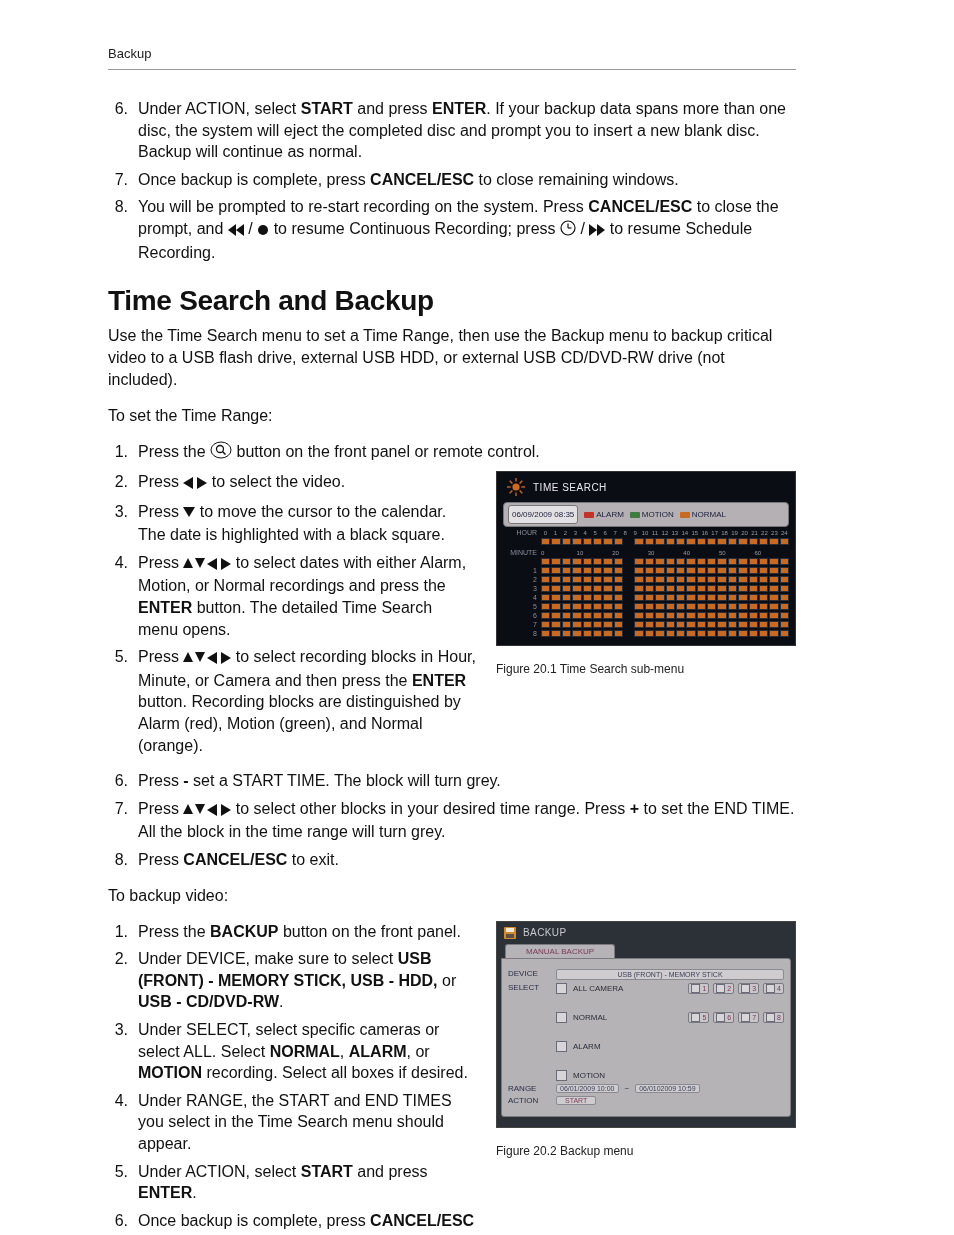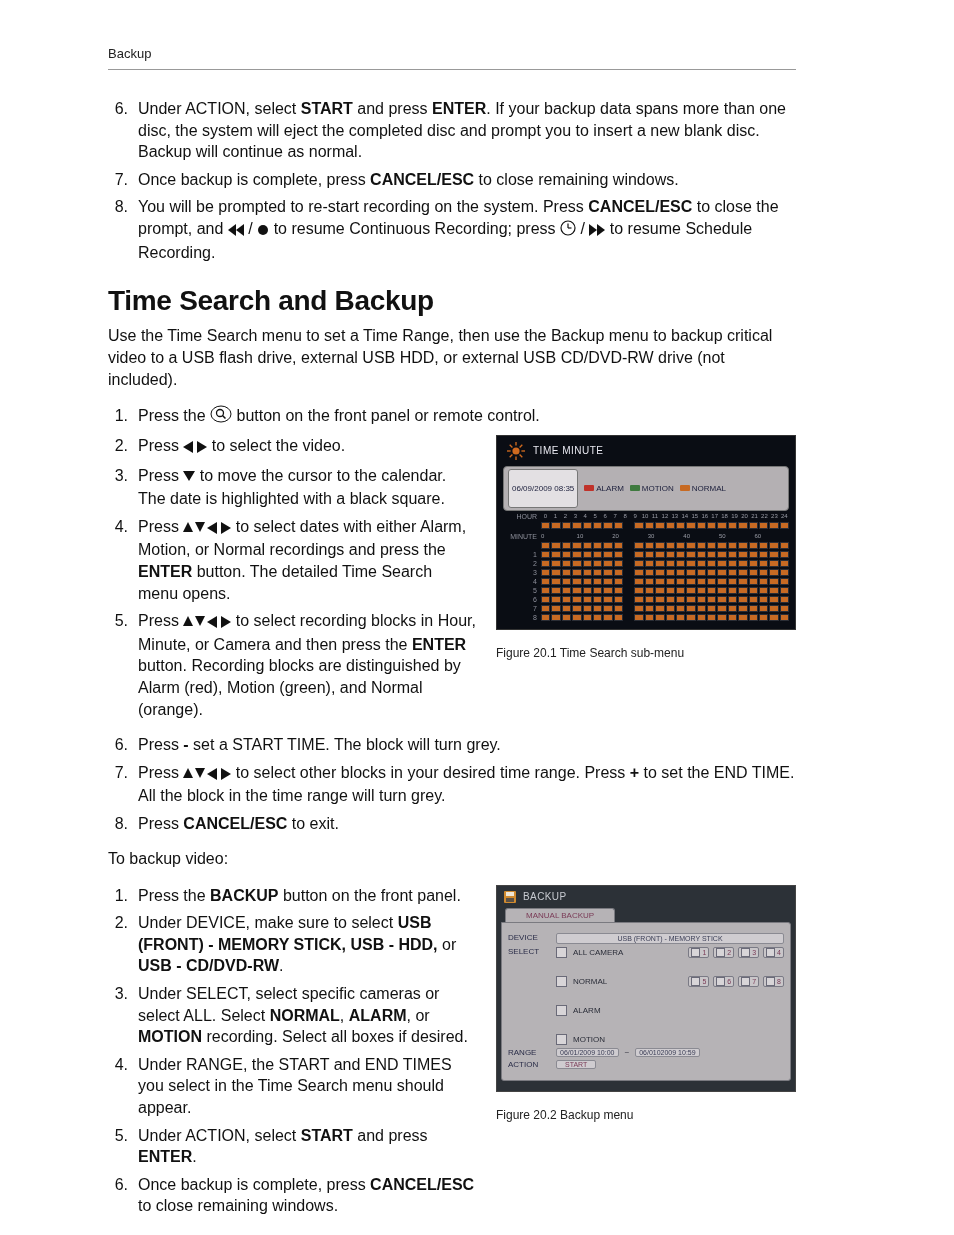--- a/index.html
+++ b/index.html
@@ -86,21 +86,21 @@
   .ts-title-row { display:flex; align-items:center; gap:8px; padding:2px 4px; }
   .ts-sun { width:18px; height:18px; }
   .ts-title { color:#e8e8f0; font-size:10px; letter-spacing:0.5px; }
   .ts-legend-row {
     display:flex; align-items:center; gap:6px;
     background:#b4b0b3; color:#222; border:1px solid #777;
     border-radius:4px; padding:2px 4px; margin:4px 0 2px 0;
   }
   .ts-date-box {
     background:#e3e0e3; border:1px solid #777; border-radius:3px;
-    padding:14px 3px; font-size:8px; color:#1a1d3a;
+    padding:4px 3px; font-size:8px; color:#1a1d3a;
   }
   .leg { display:flex; align-items:center; gap:2px; font-size:8px; color:#1a1d3a; }
   .swatch { width:10px; height:6px; border-radius:1px; }
   .sw-red { background:#c0322a; }
   .sw-green { background:#3f7a3f; }
   .sw-orange { background:#c76a23; }
   .ts-grid-row { display:flex; align-items:center; gap:2px; margin-top:2px; }
   .ts-label { width:34px; font-size:7px; color:#8d8f9a; text-align:right; padding-right:2px; }
   .ts-cells { flex:1; height:7px; display:flex; gap:1px; }
   .ts-cells span { flex:1; background:#c76a23; border:1px solid #2a2d35; height:5px; }
@@ -197,20 +197,21 @@
               <polygon points="0,0 8,6 0,12" fill="#111"></polygon>
               <polygon points="8,0 16,6 8,12" fill="#111"></polygon>
             </svg></span>
         <span> to resume Schedule Recording.</span>
       </span>
     </li>
   </ol>
 
   <h2 class="section-title">Time Search and Backup</h2>
   <p class="para">Use the Time Search menu to set a Time Range, then use the Backup menu to backup critical video to a USB flash drive, external USB HDD, or external USB CD/DVD-RW drive (not included).</p>
+  <p class="para">To set the Time Range:</p>
 
   <ol class="main-list">
     <li>
       <span class="num">1.</span>
       <span class="body">
         <span>Press the </span>
         <span class="glyph-svg"><svg width="22" height="18" viewBox="0 0 22 18">
               <ellipse cx="11" cy="9" rx="10" ry="8" fill="none" stroke="#111" stroke-width="1"></ellipse>
               <circle cx="10" cy="8" r="3.5" fill="none" stroke="#111" stroke-width="1.3"></circle>
               <line x1="12.5" y1="10.5" x2="15.5" y2="13.5" stroke="#111" stroke-width="1.5"></line>
@@ -282,21 +283,21 @@
                 <line x1="10" y1="0" x2="10" y2="4"></line>
                 <line x1="10" y1="16" x2="10" y2="20"></line>
                 <line x1="0" y1="10" x2="4" y2="10"></line>
                 <line x1="16" y1="10" x2="20" y2="10"></line>
                 <line x1="3" y1="3" x2="6" y2="6"></line>
                 <line x1="14" y1="14" x2="17" y2="17"></line>
                 <line x1="3" y1="17" x2="6" y2="14"></line>
                 <line x1="14" y1="6" x2="17" y2="3"></line>
               </g>
             </svg>
-          <span class="ts-title">TIME MINUTE</span>
+          <span class="ts-title">TIME SEARCH</span>
         </div>
         <div class="ts-legend-row">
           <span class="ts-date-box">06/09/2009 08:35</span>
           <span class="leg">
               <span class="swatch sw-red"></span>
               <span>ALARM</span>
             </span>
           <span class="leg">
               <span class="swatch sw-green"></span>
               <span>MOTION</span>

